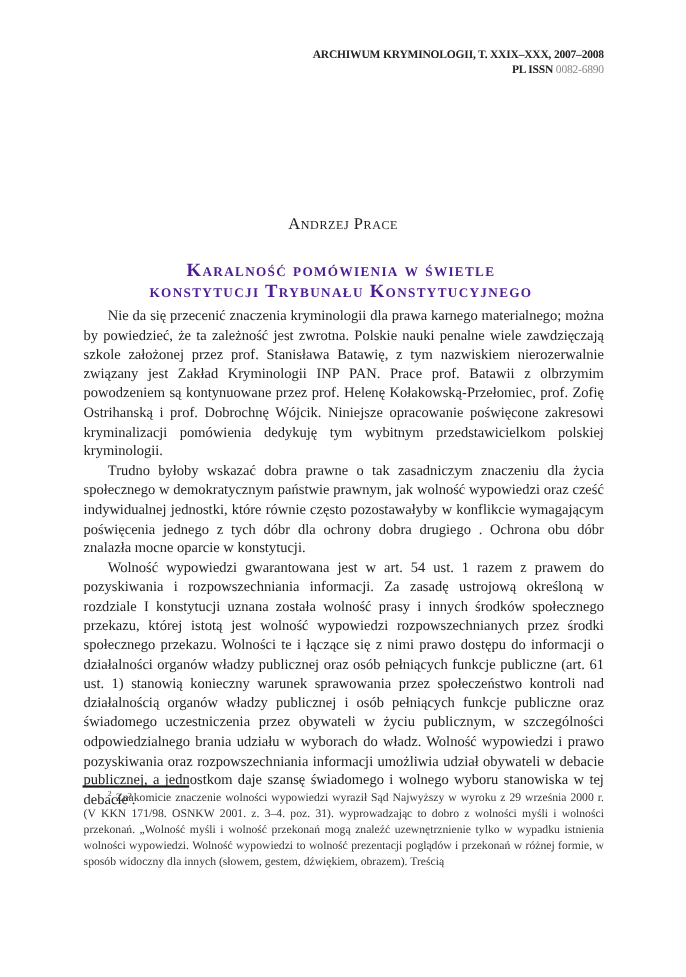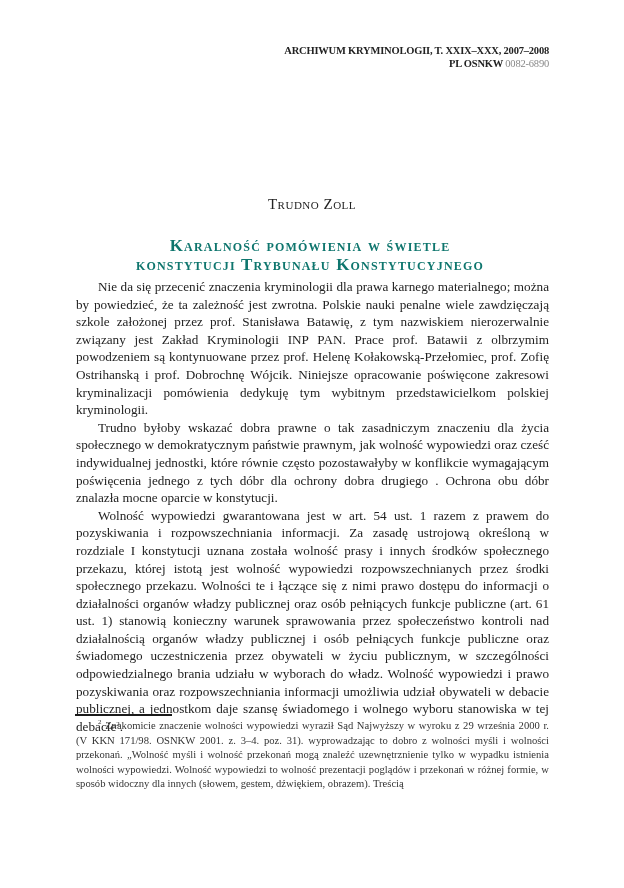--- a/index.html
+++ b/index.html
@@ -14,21 +14,21 @@
       letter-spacing: -0.2px;
     }
     .header .issn span.num { font-weight: normal; color: #888; }
     .author {
       position: absolute; left: 0; width: 624px; top: 196px; text-align: center;
       font-variant: small-caps; font-size: 15px; color: #222; letter-spacing: 0.5px;
     }
     .title {
       position: absolute; left: 0; width: 620px; top: 236px; text-align: center;
       font-variant: small-caps; font-weight: bold; font-size: 17px; line-height: 19px;
-      color: #0f766e; letter-spacing: 1.2px;
+      color: #4c1d95; letter-spacing: 1.2px;
     }
     .body {
       position: absolute; left: 76px; width: 473px; top: 278px;
       font-size: 13.2px; line-height: 17.6px; text-align: justify; color: #222;
     }
     .body p { margin: 0; text-indent: 22px; }
     .body p:first-child { text-indent: 22px; }
     .fn-rule {
       position: absolute; left: 75px; top: 714px; width: 97px; height: 2px; background: #1a1a1a;
     }
@@ -39,26 +39,26 @@
     .footnotes p { margin: 0; text-indent: 22px; }
     .footnotes i { font-style: italic; }
     sup { font-size: 7px; line-height: 0; vertical-align: super; }
   </style>
 </head>
 <body>
 
 <div class="header">
   <div>ARCHIWUM KRYMINOLOGII, T. XXIX–XXX, 2007–2008</div>
   <div class="issn">
-    <span>PL OSNKW</span>
+    <span>PL ISSN</span>
     <span class="num">0082-6890</span>
   </div>
 </div>
 
-<div class="author">Trudno Zoll</div>
+<div class="author">Andrzej Prace</div>
 
 <div class="title">
   <div>Karalność pomówienia w świetle</div>
   <div>konstytucji Trybunału Konstytucyjnego</div>
 </div>
 
 <div class="body">
   <p>Nie da się przecenić znaczenia kryminologii dla prawa karnego materialnego; można by powiedzieć, że ta zależność jest zwrotna. Polskie nauki penalne wiele zawdzięczają szkole założonej przez prof. Stanisława Batawię, z tym nazwiskiem nierozerwalnie związany jest Zakład Kryminologii INP PAN. Prace prof. Batawii z olbrzymim powodzeniem są kontynuowane przez prof. Helenę Kołakowską-Przełomiec, prof. Zofię Ostrihanską i prof. Dobrochnę Wójcik. Niniejsze opracowanie poświęcone zakresowi kryminalizacji pomówienia dedykuję tym wybitnym przedstawicielkom polskiej kryminologii.</p>
   <p>Trudno byłoby wskazać dobra prawne o tak zasadniczym znaczeniu dla życia społecznego w demokratycznym państwie prawnym, jak wolność wypowiedzi oraz cześć indywidualnej jednostki, które równie często pozostawałyby w konflikcie wymagającym poświęcenia jednego z tych dóbr dla ochrony dobra drugiego . Ochrona obu dóbr znalazła mocne oparcie w konstytucji.</p>
   <p><span>Wolność wypowiedzi gwarantowana jest w art. 54 ust. 1 razem z prawem do pozyskiwania i rozpowszechniania informacji. Za zasadę ustrojową określoną w rozdziale I konstytucji uznana została wolność prasy i innych środków społecznego przekazu, której istotą jest wolność wypowiedzi rozpowszechnianych przez środki społecznego przekazu. Wolności te i łączące się z nimi prawo dostępu do informacji o działalności organów władzy publicznej oraz osób pełniących funkcje publiczne (art. 61 ust. 1) stanowią konieczny warunek sprawowania przez społeczeństwo kontroli nad działalnością organów władzy publicznej i osób pełniących funkcje publiczne oraz świadomego uczestniczenia przez obywateli w życiu publicznym, w szczególności odpowiedzialnego brania udziału w wyborach do władz. Wolność wypowiedzi i prawo pozyskiwania oraz rozpowszechniania informacji umożliwia udział obywateli w debacie publicznej, a jednostkom daje szansę świadomego i wolnego wyboru stanowiska w tej debacie</span><sup>2</sup>.</p>

